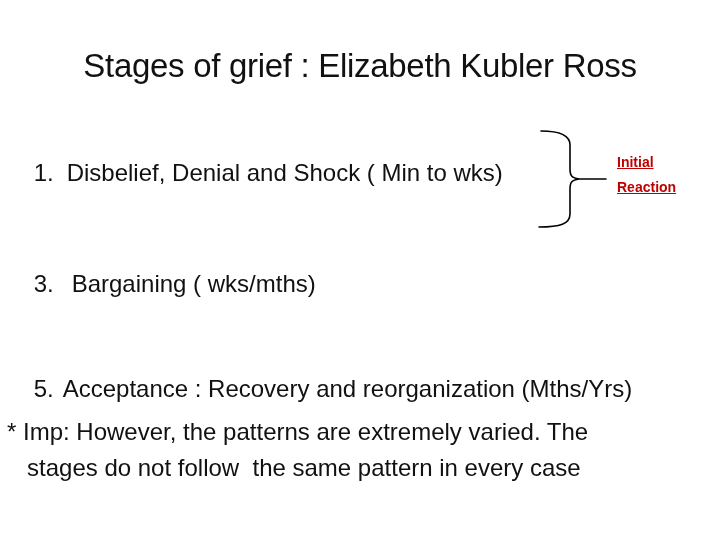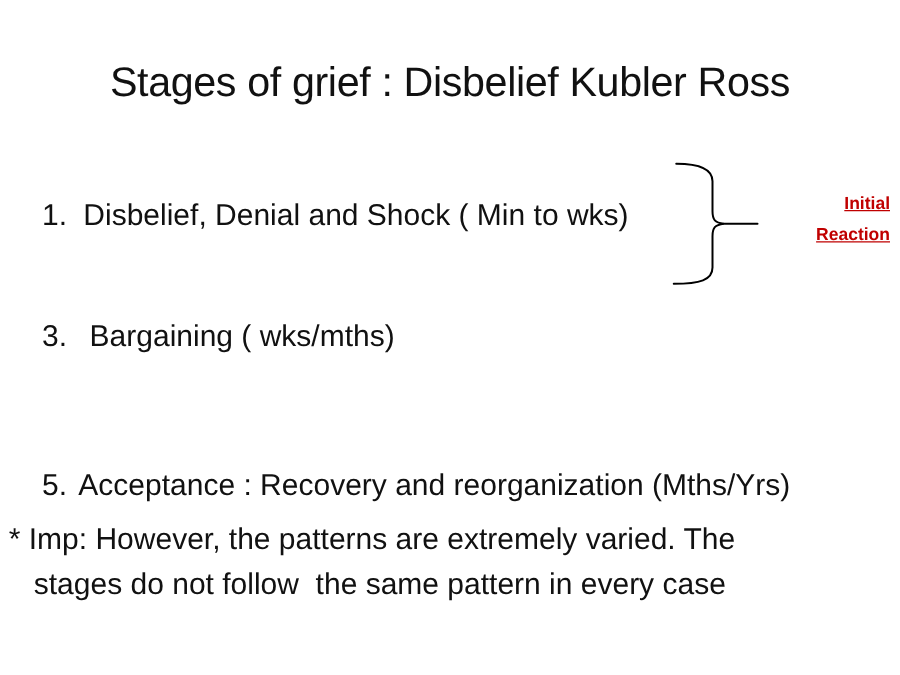--- a/index.html
+++ b/index.html
@@ -45,45 +45,44 @@
     position: absolute;
     left: 617px;
     top: 150px;
     width: 95px;
     font-size: 14px;
     line-height: 25px;
     font-weight: bold;
     text-decoration: underline;
     color: #c00000;
     white-space: pre-wrap;
-    text-align: right;
   }
   .footnote {
     position: absolute;
     left: 7px;
     top: 414px;
     width: 706px;
     font-size: 24px;
     line-height: 36px;
     white-space: pre-wrap;
   }
 </style>
 </head>
 <body>
 
 <div class="slide">
 
-  <div class="title">Stages of grief : Disbelief Kubler Ross</div>
+  <div class="title">Stages of grief : Elizabeth Kubler Ross</div>
 
   <div class="item n1" style="top:131px">
     <span class="num">1.</span><span class="txt">Disbelief, Denial and Shock ( Min to wks)</span>
   </div>
 
 
-  <div class="item n3" style="top:228px">
+  <div class="item n3" style="top:242px">
     <span class="num">3.</span><span class="txt">Bargaining ( wks/mths)</span>
   </div>
 
 
   <div class="item n5" style="top:347px">
     <span class="num">5.</span><span class="txt">Acceptance : Recovery and reorganization (Mths/Yrs)</span>
   </div>
 
   <svg class="brace" viewBox="0 0 90 115" aria-hidden="true">
     <path d="M11,11 C30,11 40,15 40,25 L40,49 C40,56 42,58 49,59 C42,60 40,62 40,69 L40,94 C40,104 30,107 9,107" fill="none" stroke="#000000" stroke-width="1.6" stroke-linecap="round"></path>

